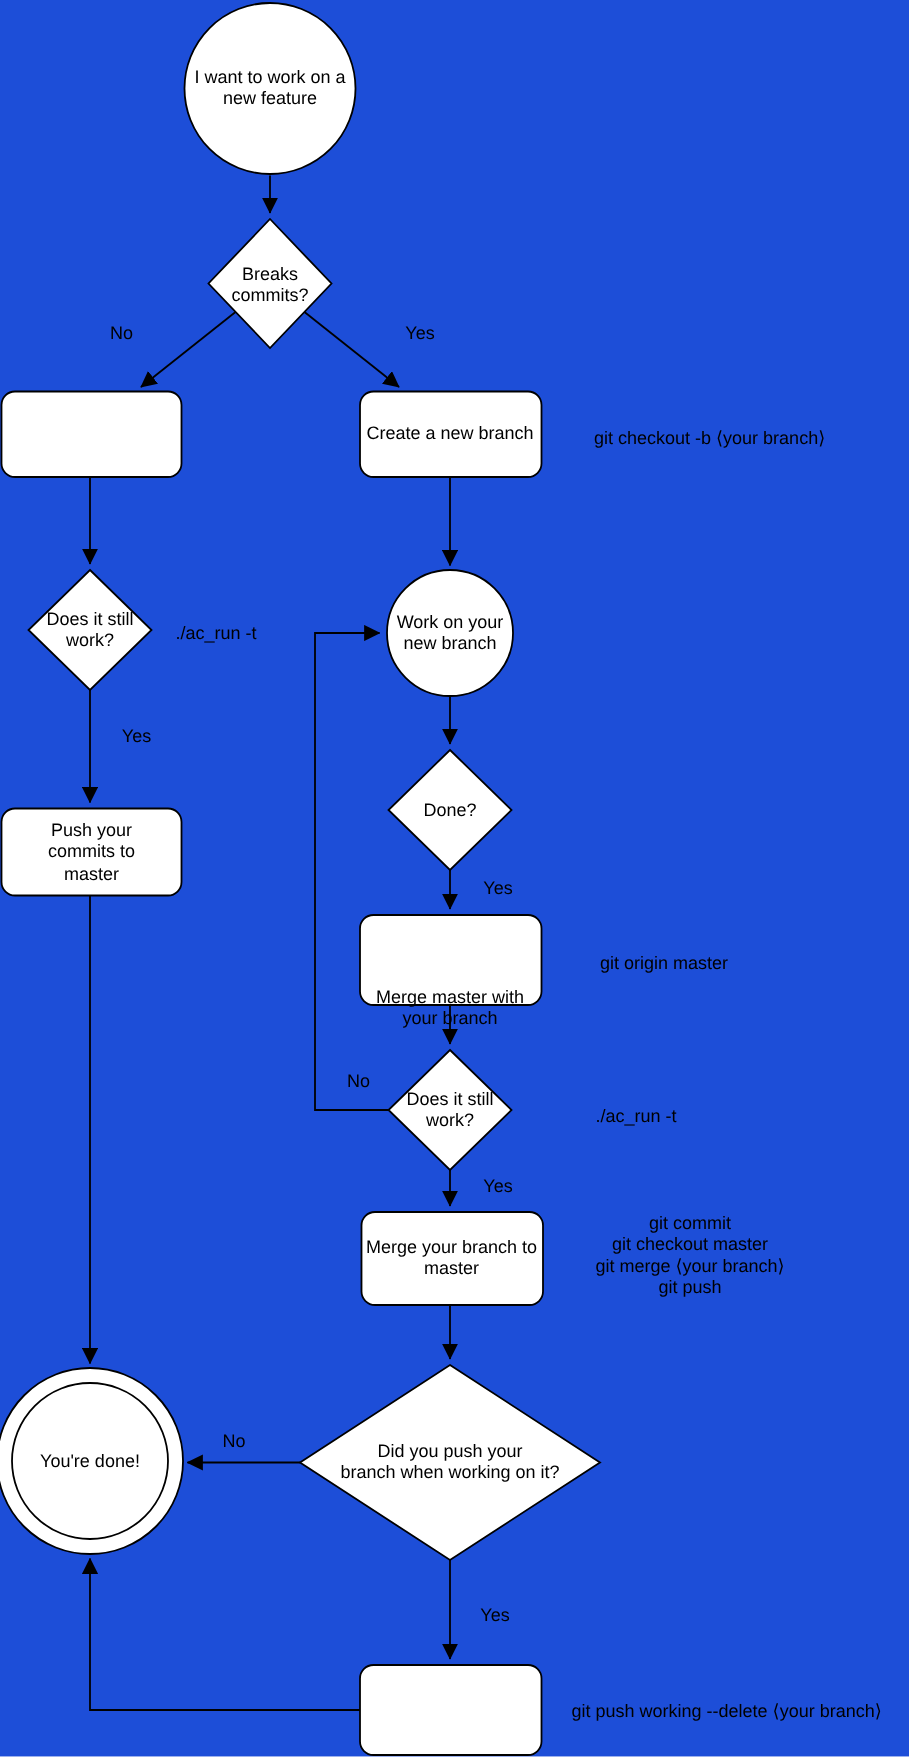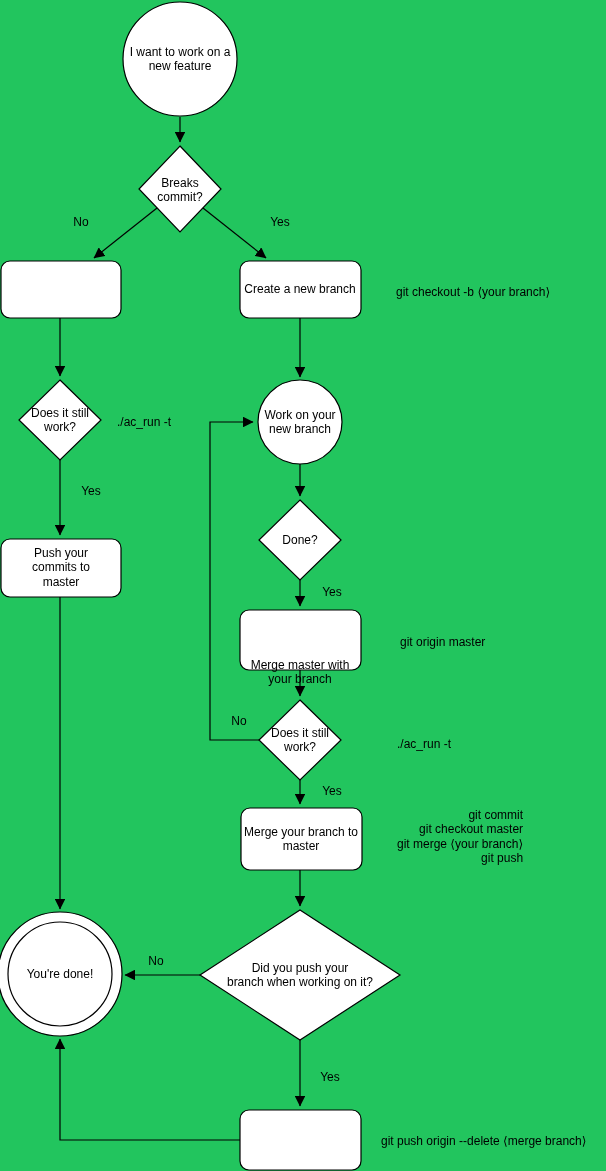--- a/index.html
+++ b/index.html
@@ -4,21 +4,21 @@
 <style>
   html, body {
     margin: 0;
     padding: 0;
     background: #ffffff;
   }
   .canvas {
     position: relative;
     width: 606px;
     height: 1171px;
-    background: #22c55e;
+    background: #1d4ed8;
     font-family: "Liberation Sans", "DejaVu Sans", sans-serif;
     font-size: 12px;
     color: #000000;
     overflow: hidden;
   }
   svg.wires {
     position: absolute;
     left: 0;
     top: 0;
     width: 606px;
@@ -50,21 +50,21 @@
     transform: translate(-50%, -50%);
     white-space: nowrap;
   }
   .ann {
     transform: translateY(-50%);
     text-align: right;
     white-space: nowrap;
   }
   .ann-block {
     position: absolute;
-    text-align: right;
+    text-align: center;
     line-height: 14.3px;
     white-space: nowrap;
   }
 </style>
 </head>
 <body>
 
 <div class="canvas">
 
   <svg class="wires" viewBox="0 0 606 1171">
@@ -108,21 +108,21 @@
       <rect x="240" y="610" width="121" height="60" rx="9"></rect>
       <polygon points="300,700 341,740 300,780 259,740"></polygon>
       <rect x="241" y="808" width="121" height="62" rx="9"></rect>
       <rect x="240" y="1110" width="121" height="60" rx="9"></rect>
     </g>
   </svg>
 
   <div class="lbl node-lbl" style="left:180px;top:59px;width:130px">I want to work on a
 new feature</div>
   <div class="lbl node-lbl" style="left:180px;top:190px;width:70px">Breaks
-commit?</div>
+commits?</div>
   <div class="lbl node-lbl" style="left:60px;top:420px;width:80px">Does it still
 work?</div>
   <div class="lbl node-lbl" style="left:61px;top:568px;width:98px">Push your commits to
 master</div>
   <div class="lbl node-lbl" style="left:60px;top:974px;width:100px">You're done!</div>
   <div class="lbl node-lbl" style="left:300px;top:289px;width:130px">Create a new branch</div>
   <div class="lbl node-lbl" style="left:300px;top:422px;width:90px">Work on your
 new branch</div>
   <div class="lbl node-lbl" style="left:300px;top:540px;width:60px">Done?</div>
   <div class="lbl node-lbl" style="left:300px;top:672px;width:116px">Merge master with
@@ -146,15 +146,15 @@
   <div class="lbl ann" style="left:396px;top:292px">git checkout -b ⟨your branch⟩</div>
   <div class="lbl ann" style="left:117px;top:422px">./ac_run -t</div>
   <div class="lbl ann" style="left:400px;top:642px">git origin master</div>
   <div class="lbl ann" style="left:397px;top:744px">./ac_run -t</div>
   <div class="ann-block" style="left:397px;top:808px">
     <div>git commit</div>
     <div>git checkout master</div>
     <div>git merge ⟨your branch⟩</div>
     <div>git push</div>
   </div>
-  <div class="lbl ann" style="left:381px;top:1141px">git push origin --delete ⟨merge branch⟩</div>
+  <div class="lbl ann" style="left:381px;top:1141px">git push working --delete ⟨your branch⟩</div>
 
 </div>
 
 </body></html>

